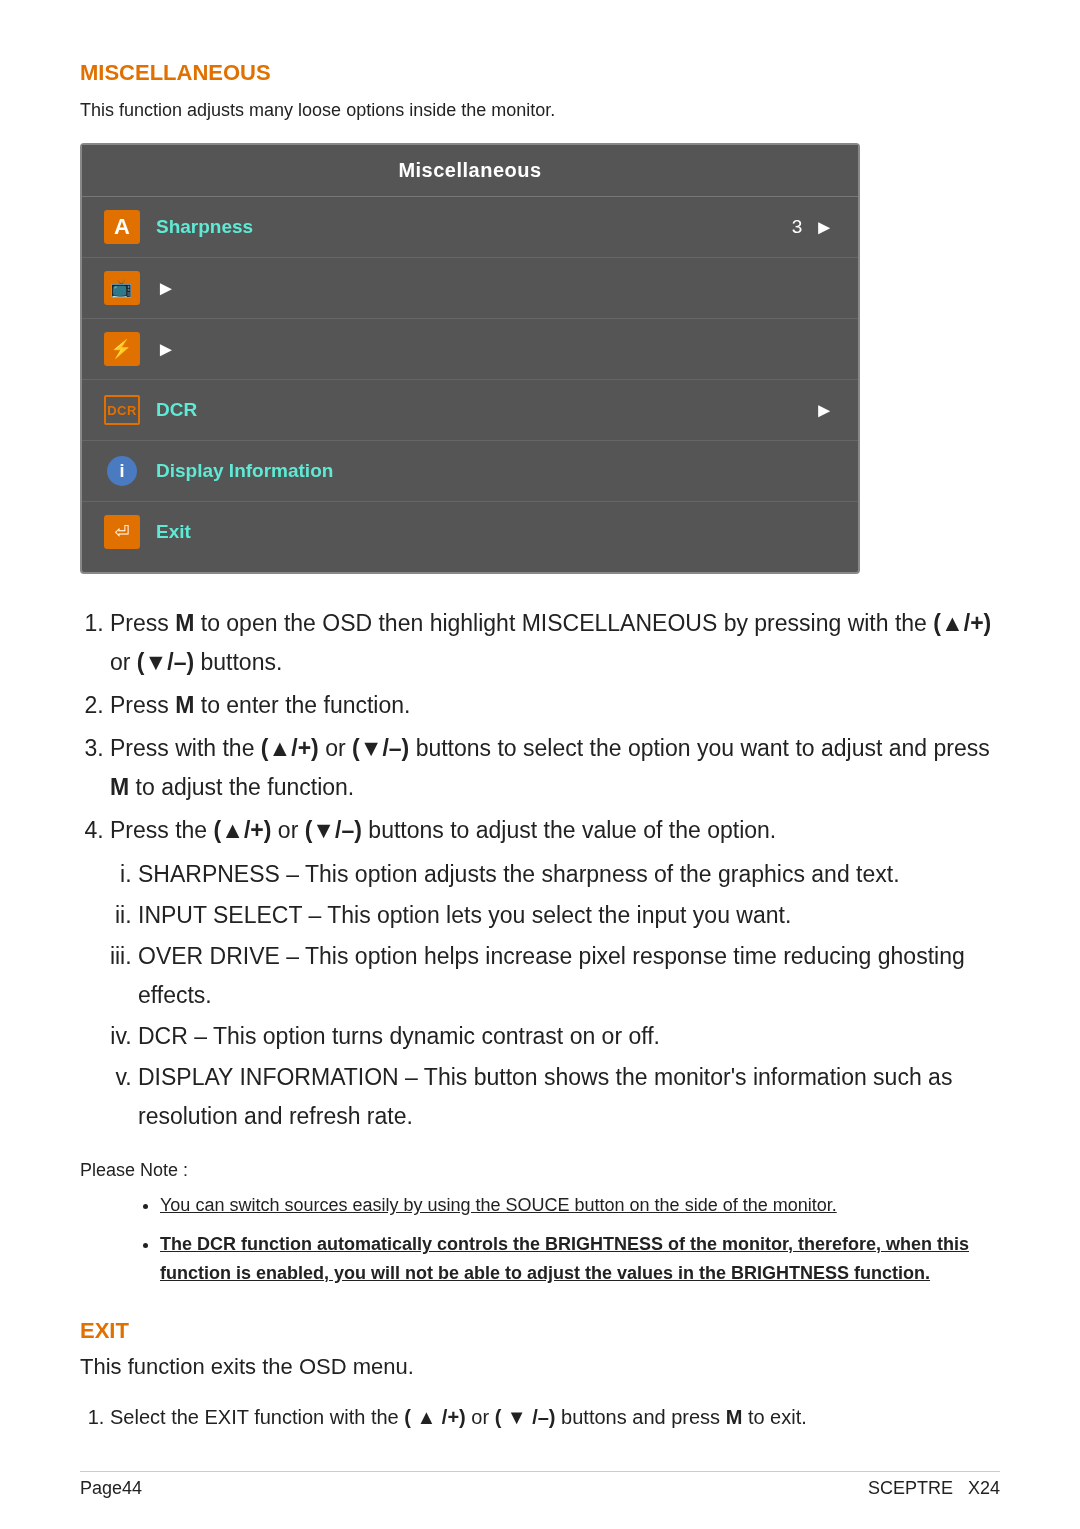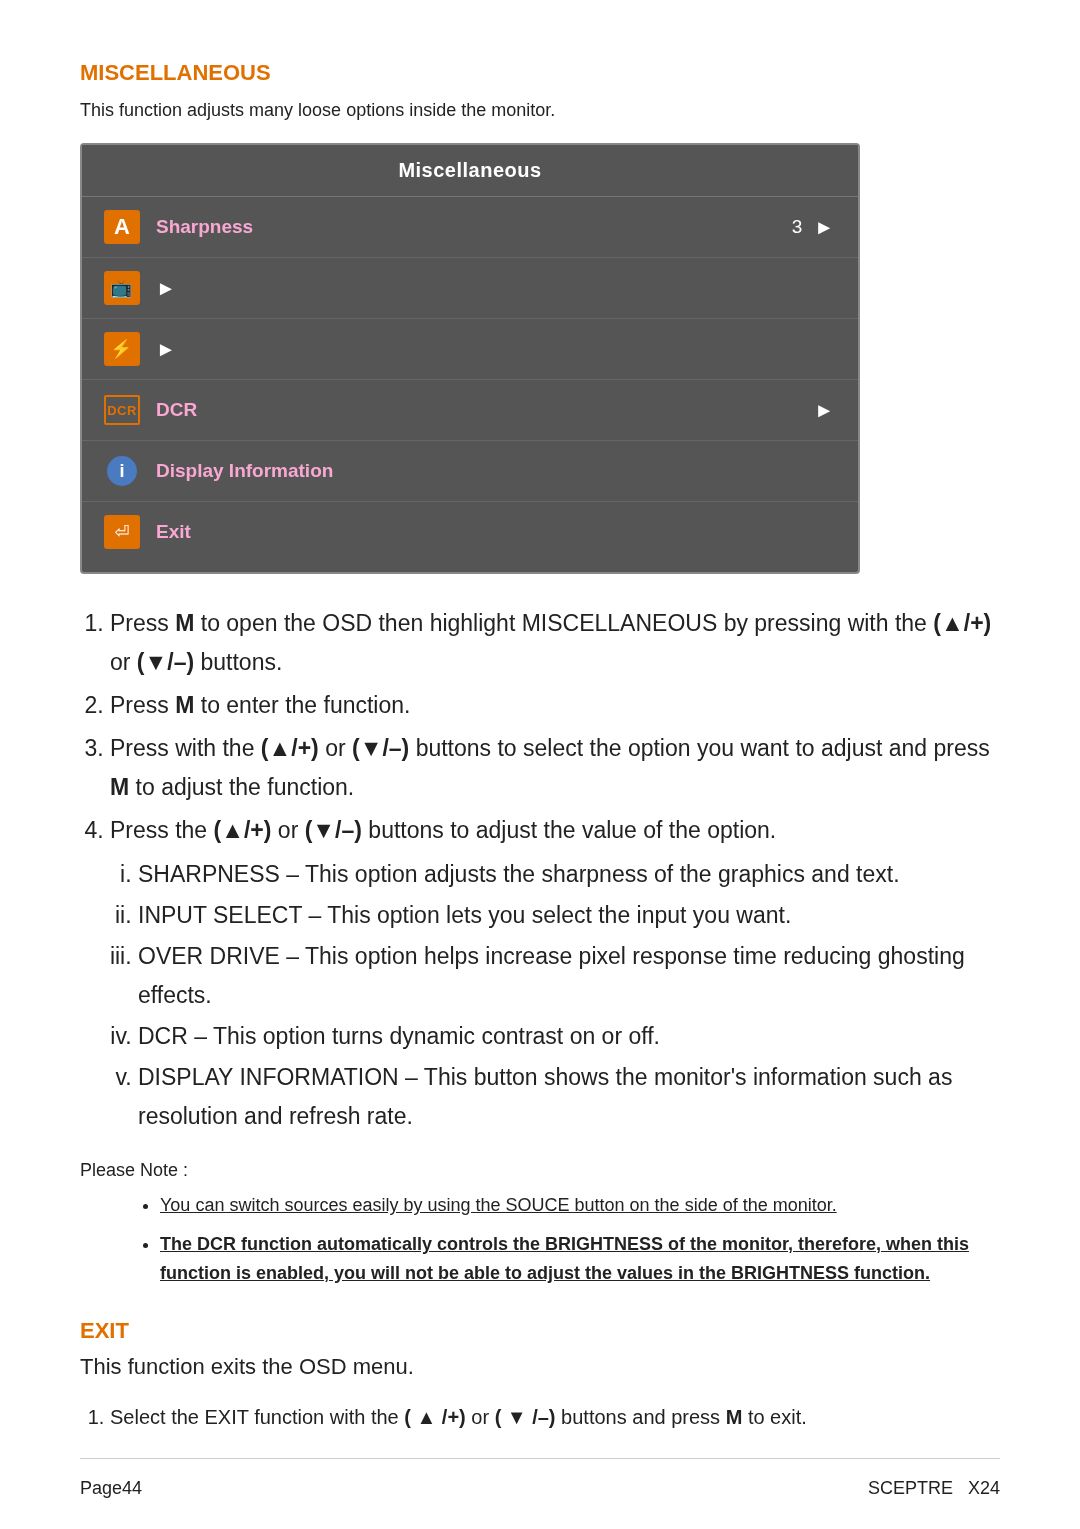--- a/index.html
+++ b/index.html
@@ -143,21 +143,21 @@
       width: 36px;
       height: 34px;
       display: flex;
       align-items: center;
       justify-content: center;
       border-radius: 3px;
     }
 
     .osd-label {
       flex: 1;
-      color: #f9a8d4;
+      color: #5eead4;
       font-size: 19px;
       font-weight: bold;
     }
 
     .osd-value {
       color: #ffffff;
       font-size: 19px;
       margin-right: 12px;
     }
 
@@ -235,21 +235,21 @@
     
     .footer {
       position: fixed;
       bottom: 30px;
       left: 80px;
       right: 80px;
       display: flex;
       justify-content: space-between;
       align-items: center;
       border-top: 1px solid #ccc;
-      padding-top: 19px;
+      padding-top: 6px;
       font-size: 18px;
     }
 
     .footer-left {
       font-size: 18px;
     }
 
     .footer-right {
       font-size: 18px;
       font-weight: normal;

